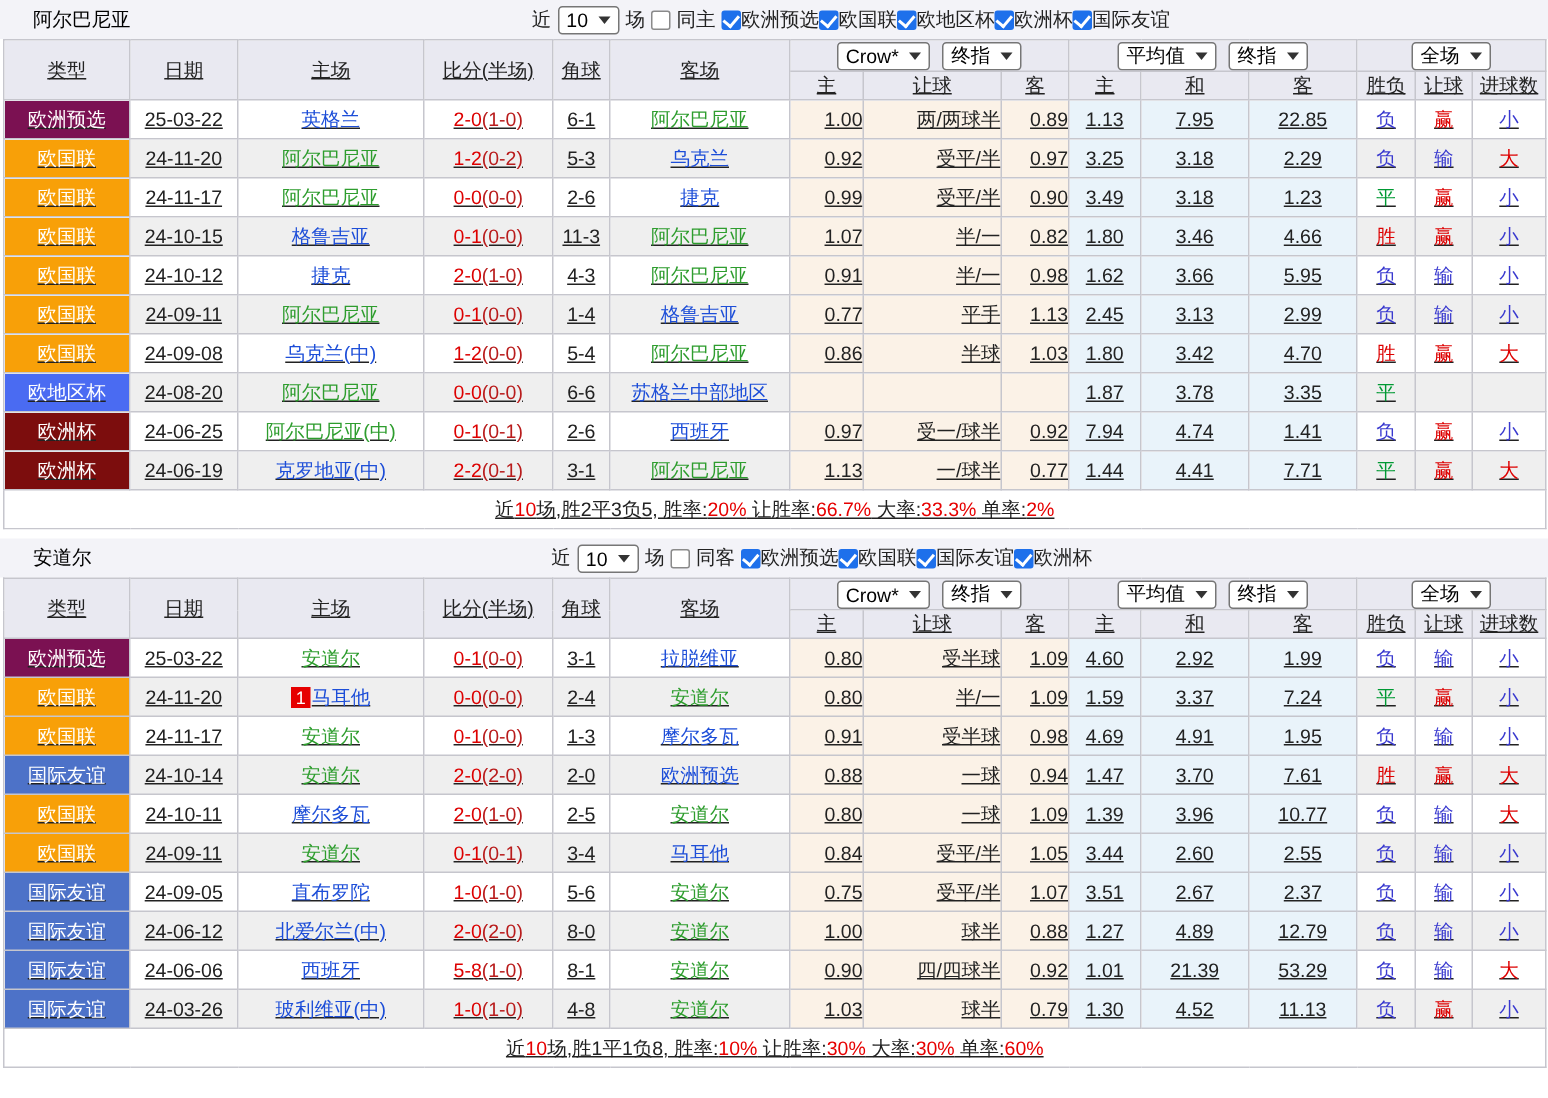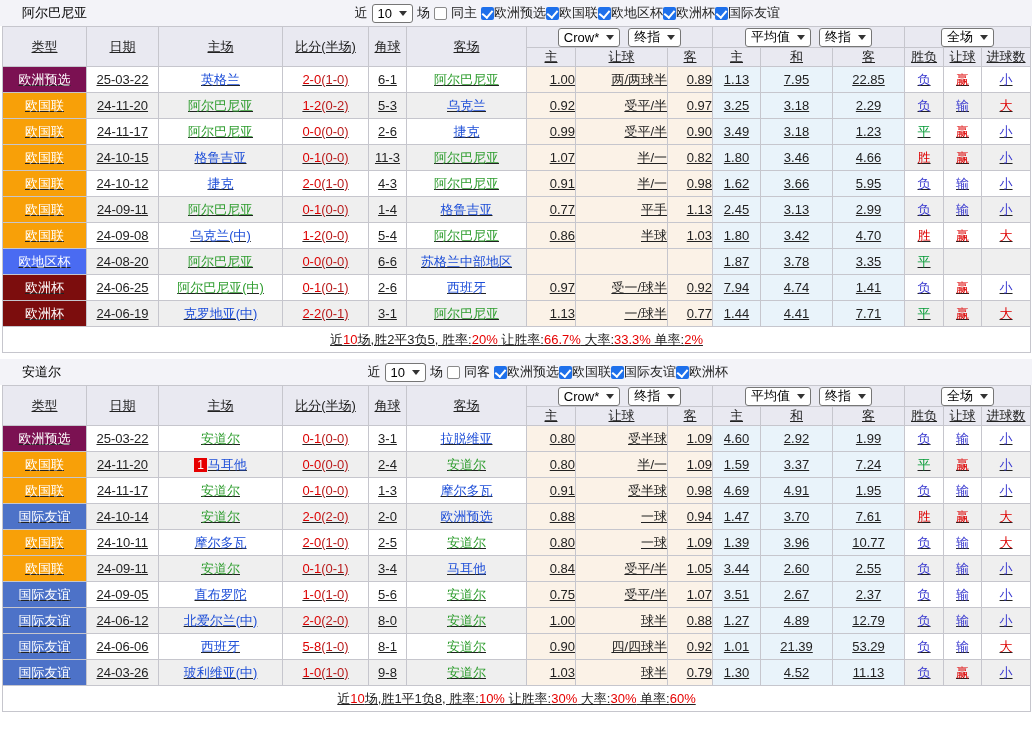--- a/index.html
+++ b/index.html
@@ -607,21 +607,21 @@
             <td class="avg">53.29</td>
             <td class="c-b">负</td>
             <td class="c-b">输</td>
             <td class="c-r">大</td>
           </tr>
           <tr class="even">
             <td class="type-cell" style="background: rgb(77, 114, 200);">国际友谊</td>
             <td>24-03-26</td>
             <td><span class="team-link t-black">玻利维亚(中)</span></td>
             <td><span class="score-main">1-0</span><span class="score-half">(1-0)</span></td>
-            <td>9-8</td>
+            <td>4-8</td>
             <td><span class="team-link t-green">安道尔</span></td>
             <td class="crow">1.03</td>
             <td class="crow">球半</td>
             <td class="crow">0.79</td>
             <td class="avg">1.30</td>
             <td class="avg">4.52</td>
             <td class="avg">11.13</td>
             <td class="c-b">负</td>
             <td class="c-r">赢</td>
             <td class="c-b">小</td>

